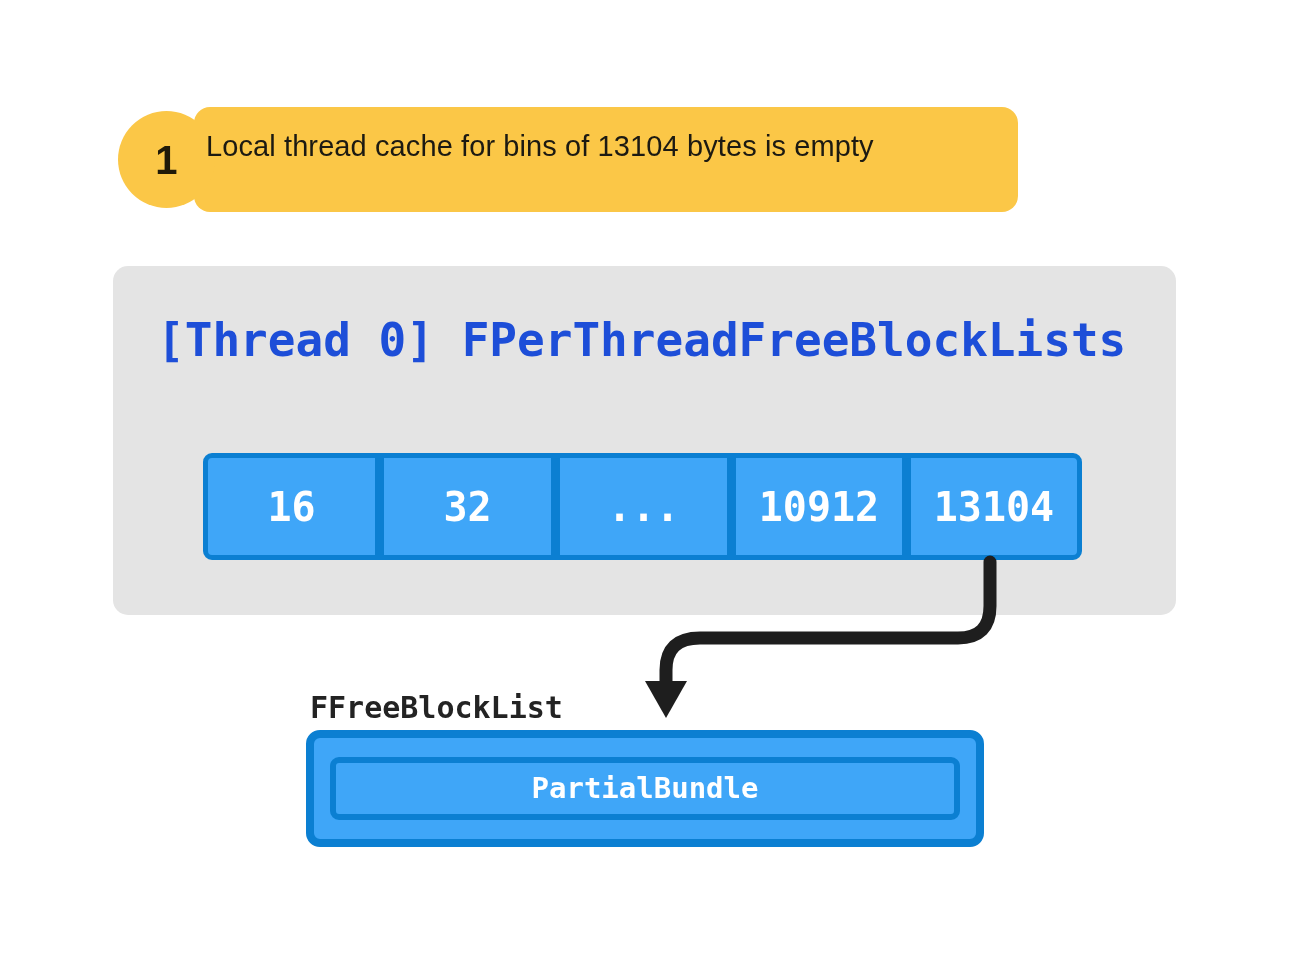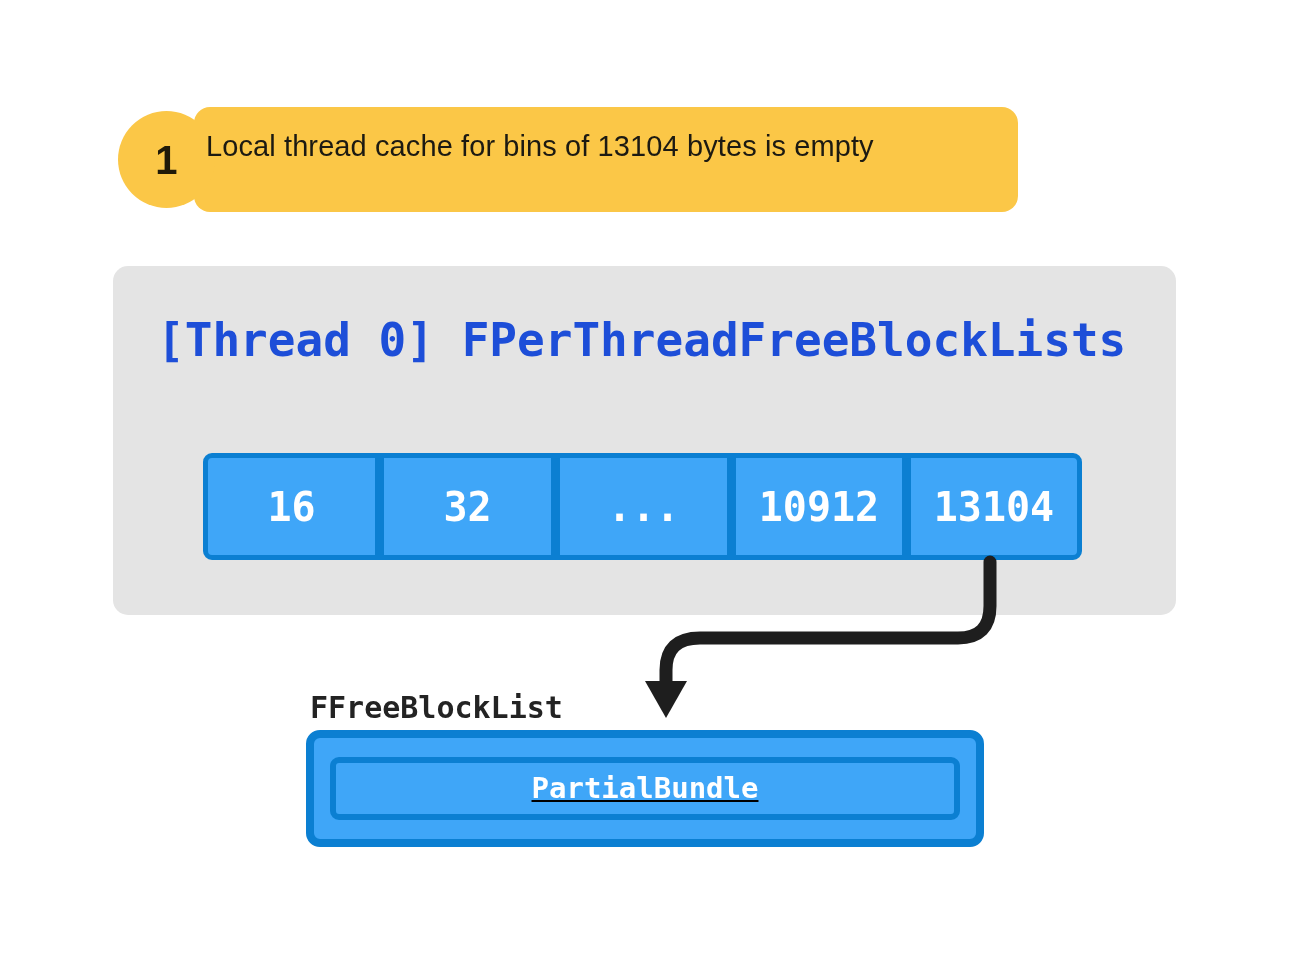--- a/index.html
+++ b/index.html
@@ -164,21 +164,20 @@
     width: 678px;
     height: 117px;
     background: #3FA6F8;
     border: 8px solid #0B7FD2;
     border-radius: 14px;
     box-sizing: border-box;
     display: flex;
     align-items: center;
     padding: 0 16px;
     gap: 14px;
-    text-decoration: underline;
   }
   .bundle-box {
     height: 63px;
     background: #3FA6F8;
     border: 6px solid #0B7FD2;
     border-radius: 9px;
     box-sizing: border-box;
     display: flex;
     align-items: center;
     justify-content: center;

